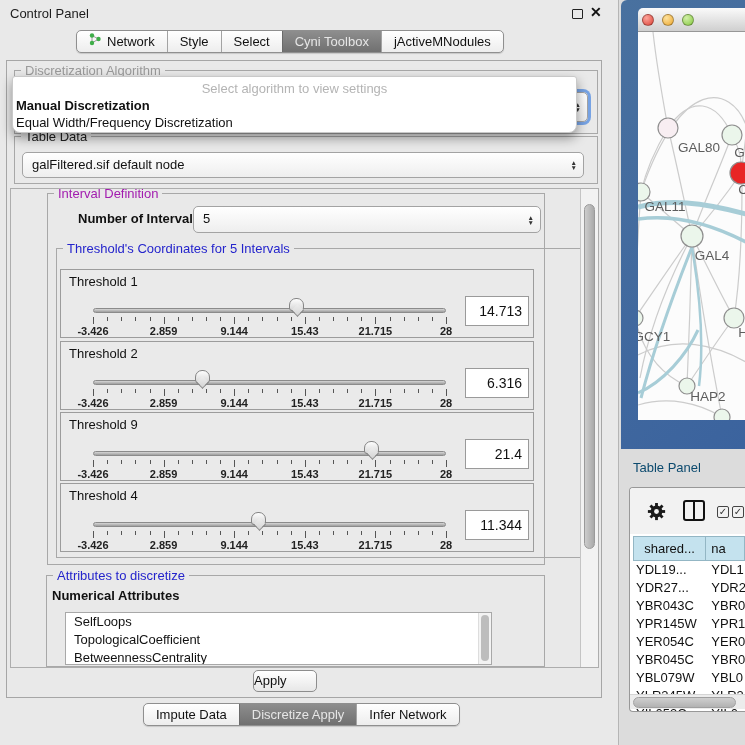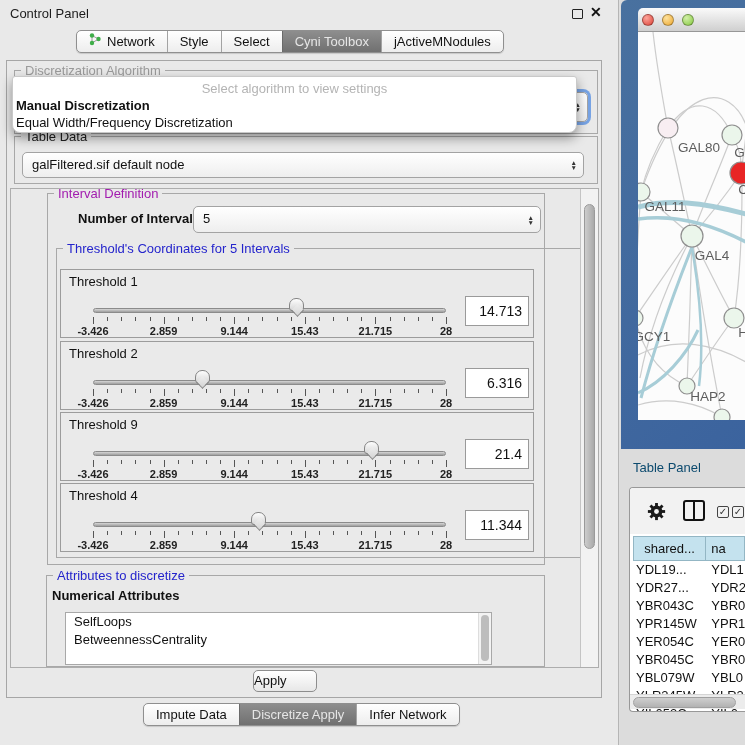--- a/index.html
+++ b/index.html
@@ -361,20 +361,21 @@
             <div class="th-value">11.344</div>
           </div>
         </div>
     </div>
     <div id="group-attrs" class="groupbox">
       <span class="gtitle blue">Attributes to discretize</span>
       <span id="num-attr-label">Numerical Attributes</span>
       <div id="attr-list">
 
       <div class="li-item">SelfLoops</div>
+          <div class="li-item">TopologicalCoefficient</div>
           <div class="li-item">BetweennessCentrality</div>
           <div id="attr-scrollbar">
           <div id="attr-thumb"></div>
         </div>
         </div>
     </div>
     <div id="sp-scrollbar">
       <div id="sp-thumb"></div>
     </div>
   </div>

